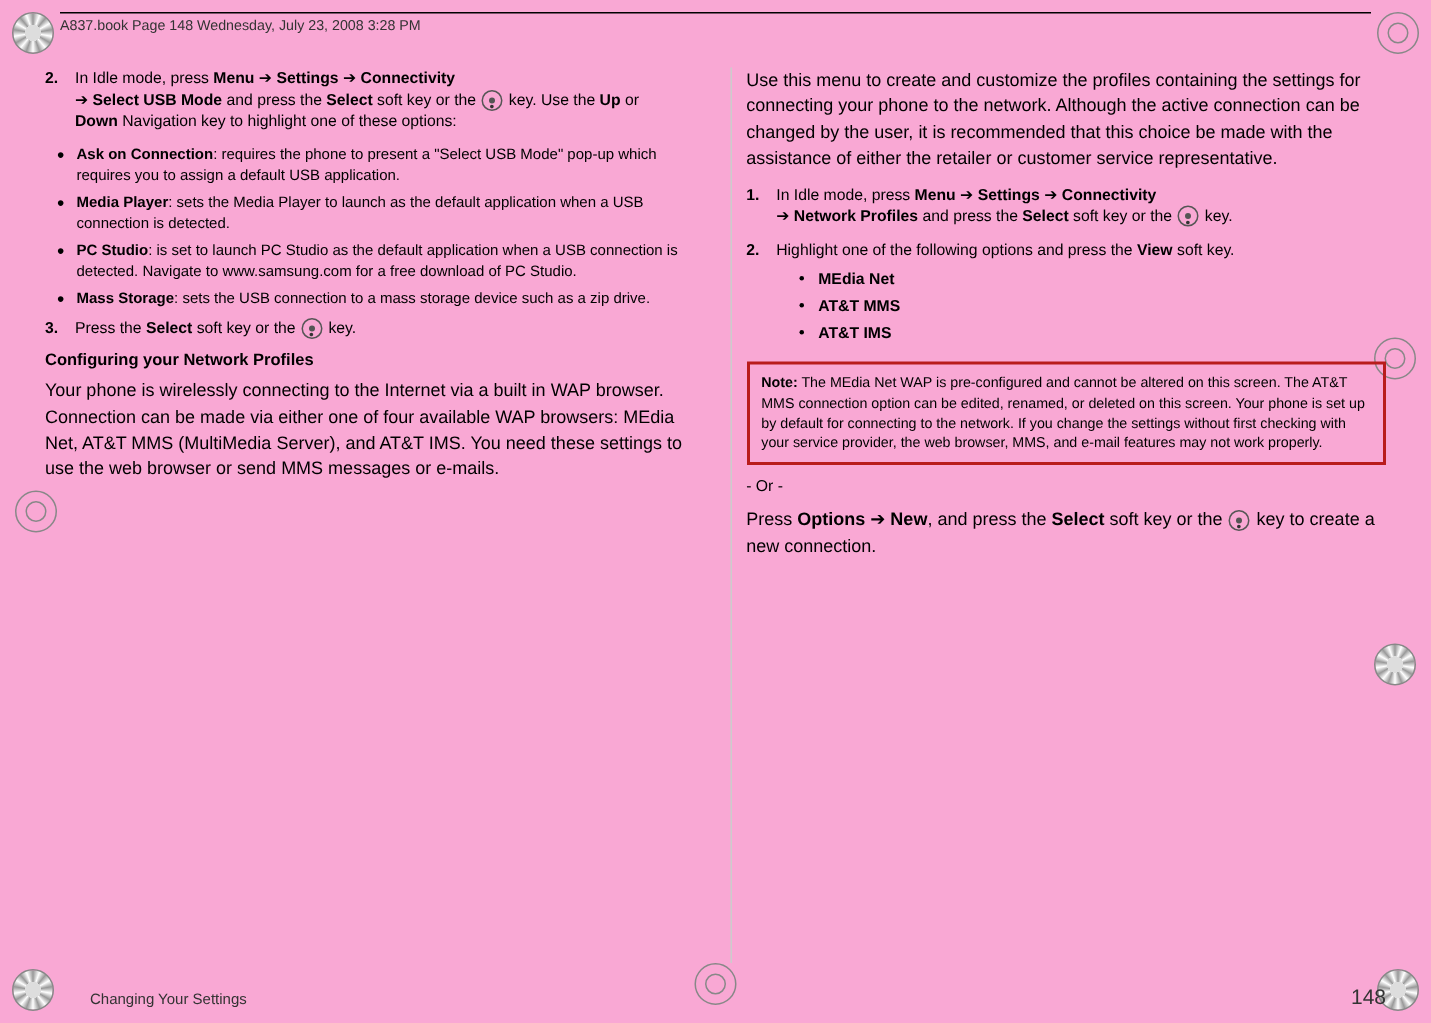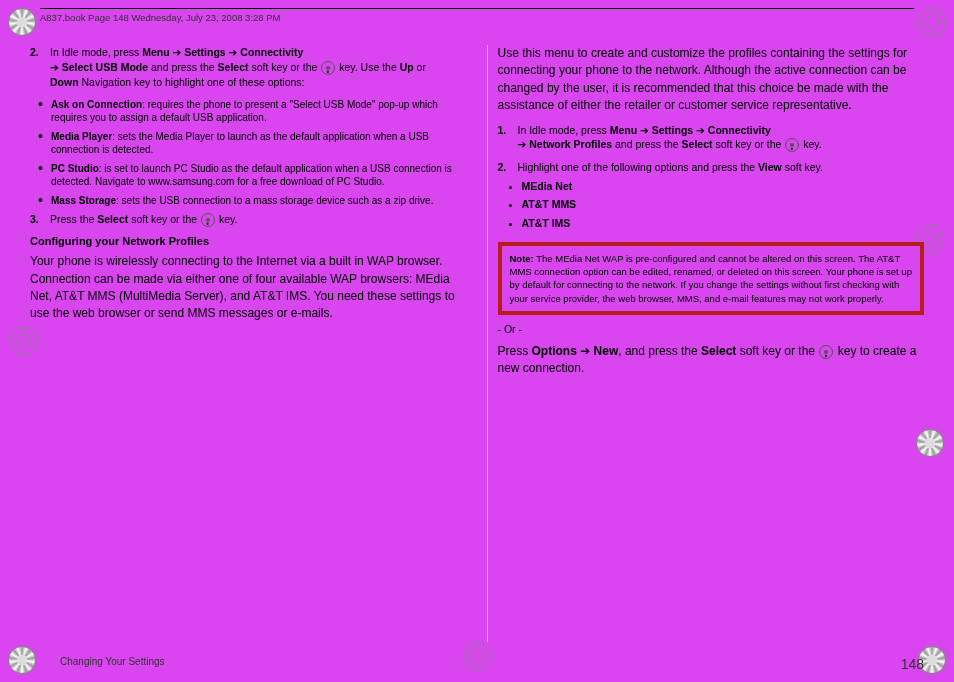--- a/index.html
+++ b/index.html
@@ -13,21 +13,21 @@
       color: #000;
       overflow: hidden;
       position: relative;
     }
 
     
     .page-container {
       width: 954px;
       height: 682px;
       position: relative;
-      background: #d946ef;
+      background: #f9a8d4;
     }
 
     
     .top-header {
       position: absolute;
       top: 8px;
       left: 40px;
       right: 40px;
       display: flex;
       align-items: center;
@@ -183,42 +183,42 @@
 
     
     .body-para {
       font-size: 12px;
       line-height: 1.45;
       margin-bottom: 8px;
     }
 
     
     .note-box {
-      border: 4px solid #b91c1c;
+      border: 2px solid #b91c1c;
       padding: 6px 8px;
       margin-bottom: 8px;
       font-size: 9.5px;
       line-height: 1.4;
     }
 
     
     .or-separator {
       font-size: 10.5px;
       margin: 8px 0;
     }
 
     
     .footer {
       position: absolute;
       bottom: 10px;
       left: 30px;
       right: 30px;
       display: flex;
       justify-content: flex-end;
-      align-items: flex-start;
+      align-items: flex-end;
       font-size: 10px;
       color: #333;
       border-top: none;
     }
 
     
     .bottom-center-decoration {
       position: absolute;
       bottom: 12px;
       left: 50%;
@@ -248,21 +248,21 @@
     }
 
     .key-circle-dot::after {
       content: '•';
       font-size: 9px;
       color: #333;
     }
 
     
     .small-bullet-list {
-      margin-left: 4px;
+      margin-left: 28px;
       margin-top: 4px;
     }
 
     .small-bullet-item {
       font-size: 10.5px;
       line-height: 1.45;
       margin-bottom: 3px;
       list-style: disc;
     }
   </style>

